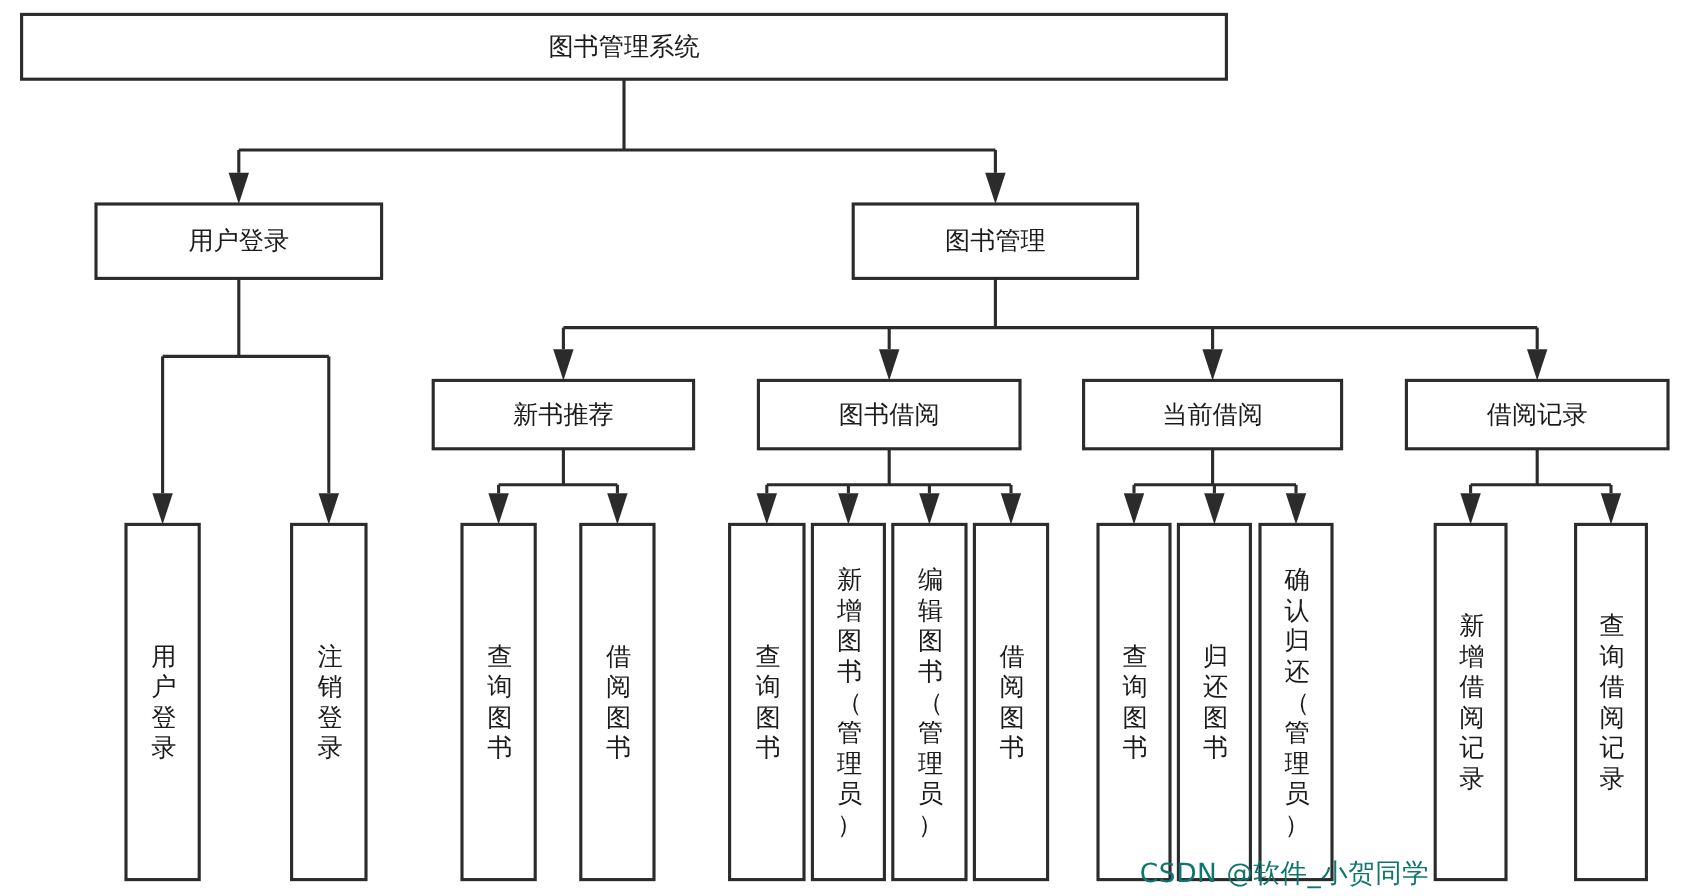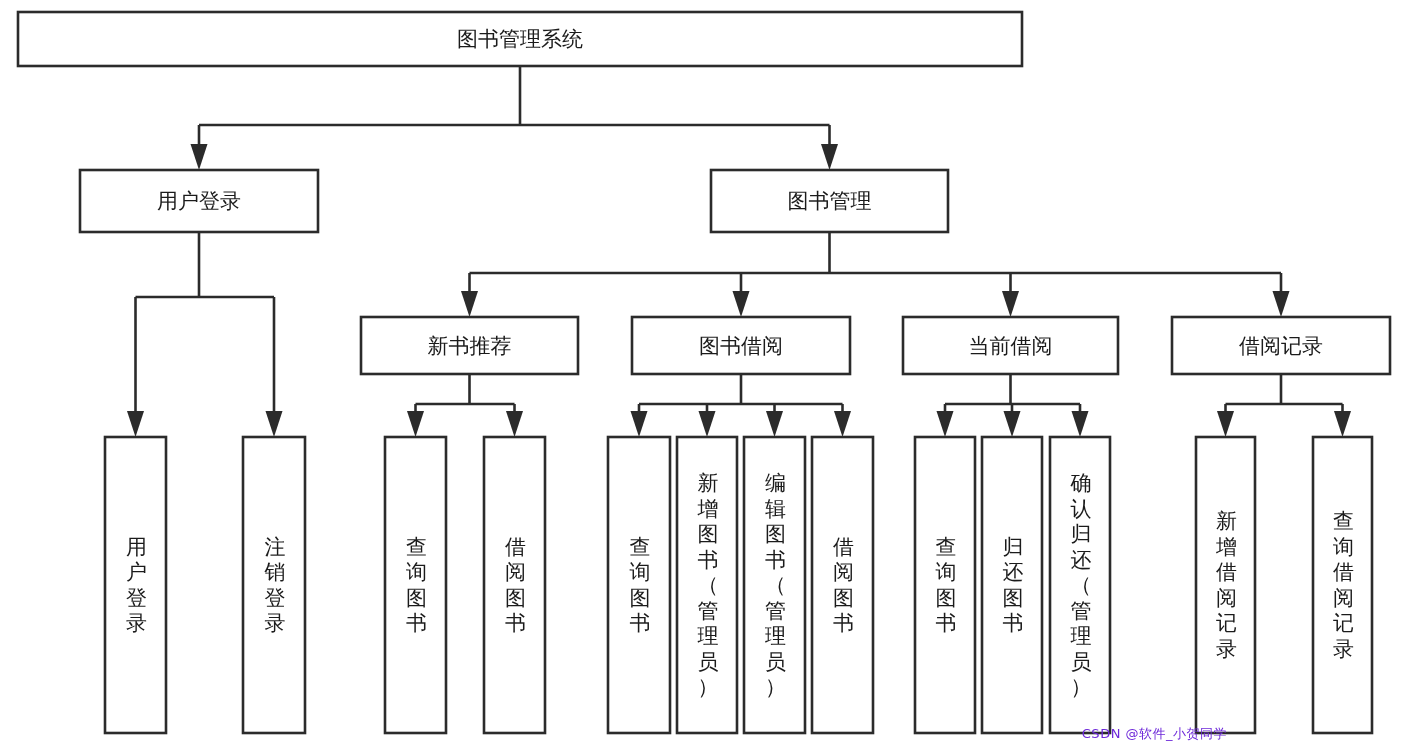--- a/index.html
+++ b/index.html
@@ -12,21 +12,20 @@
     width: 1405px;
     height: 747px;
     font-family: "DejaVu Sans", "Liberation Sans", sans-serif;
     overflow: hidden;
   }
   #diagram-root {
     position: relative;
     width: 1199px;
     height: 747px;
     background: #ffffff;
-    padding-left: 36px;
   }
   svg#tree-svg {
     position: absolute;
     left: 0;
     top: 0;
     width: 1405px;
     height: 747px;
     display: block;
   }
   .node-rect {
@@ -56,22 +55,22 @@
     font-family: "DejaVu Sans", "Liberation Sans", sans-serif;
     font-size: 21px;
     fill: #1b1b1b;
     text-anchor: middle;
   }
   .watermark {
     position: absolute;
     right: 8px;
     bottom: 4px;
     font-family: "DejaVu Sans", "Liberation Sans", sans-serif;
-    font-size: 13px;
-    color: #6d28d9;
+    font-size: 22px;
+    color: #0f766e;
     letter-spacing: 0.5px;
     white-space: nowrap;
     pointer-events: none;
   }
 </style>
 </head>
 <body>
 
 <div id="diagram-root">
   <svg id="tree-svg" viewBox="0 0 1405 747" xmlns="http://www.w3.org/2000/svg">

